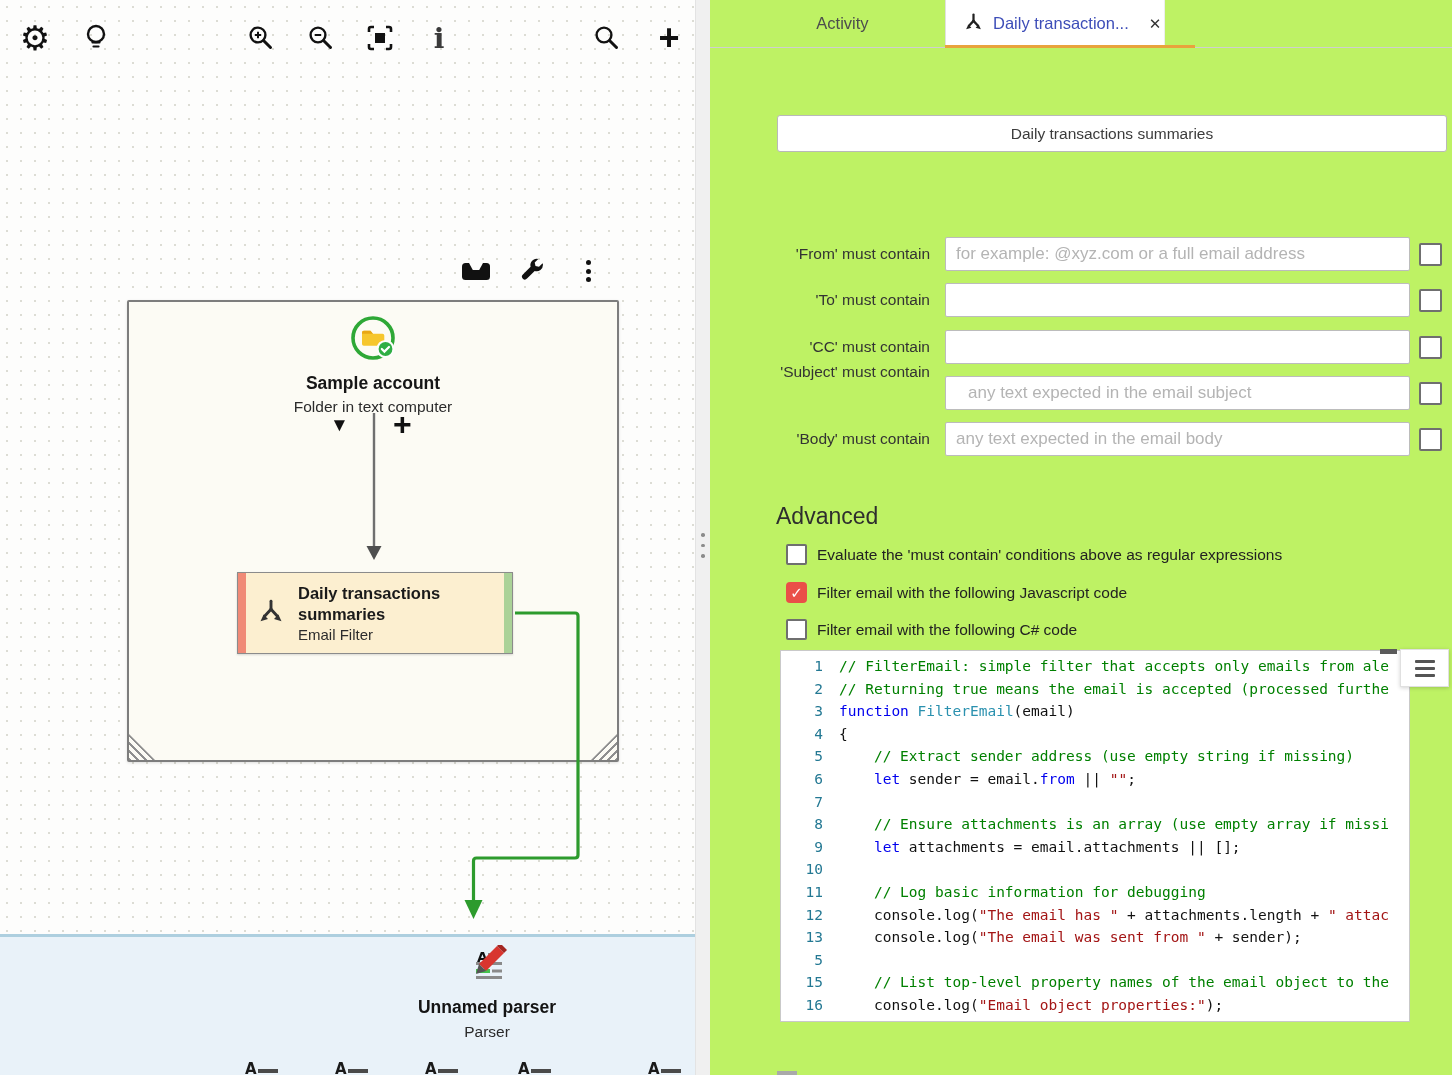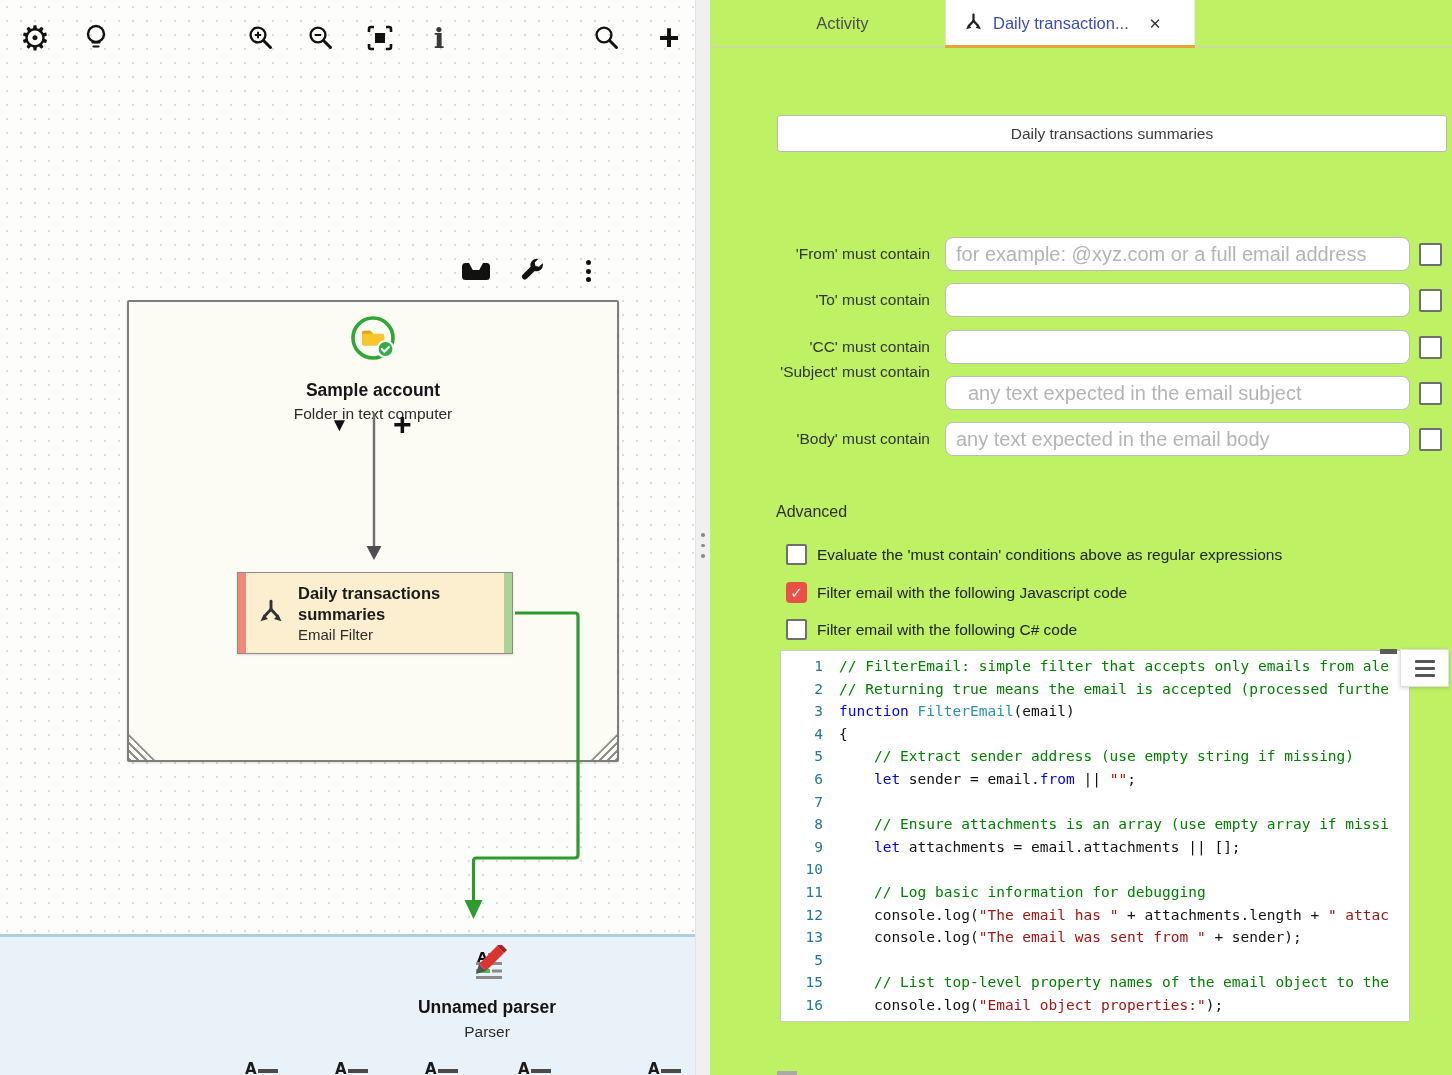--- a/index.html
+++ b/index.html
@@ -25,21 +25,21 @@
   .grip.bl { left:0; clip-path:polygon(0 0,0 100%,100% 100%); }
   .grip.br { right:0; clip-path:polygon(100% 0,100% 100%,0 100%);
     background:repeating-linear-gradient(-45deg,#8f8f8f 0 2px,transparent 2px 5.5px); }
 
   .node-tools { position:absolute; left:460px; top:255px; display:flex; gap:24px; align-items:center; }
   .node-tools .tool2 { width:32px; height:32px; display:flex; align-items:center; justify-content:center; cursor:pointer; }
   .kebab { display:flex; flex-direction:column; gap:3.5px; }
   .kebab i { width:5px; height:5px; background:#111; border-radius:50%; }
 
   #account { position:absolute; left:127px; top:312px; width:492px; text-align:center; }
-  #account .ttl { font-size:17.5px; font-weight:bold; color:#161616; margin-top:12px; }
+  #account .ttl { font-size:17.5px; font-weight:bold; color:#161616; margin-top:5px; }
   #account .sub { font-size:15.5px; color:#2b2b2b; margin-top:4px; }
   #account-controls { position:absolute; left:127px; top:410px; width:492px; }
   .collapse-arrow { position:absolute; left:203px; top:4px; font-size:19px; color:#111; cursor:pointer; }
   .add-node-btn { position:absolute; left:266px; top:-4px; font-size:32px; font-weight:600; color:#111; cursor:pointer; }
 
   #filter-node { position:absolute; left:237px; top:572px; width:276px; height:82px;
     background:#fcefd0; border:1.6px solid #8b8b8b; display:flex; align-items:center;
     box-shadow:0 1px 2px rgba(0,0,0,.15); cursor:pointer; }
   #filter-node .strip-l { position:absolute; left:0; top:0; bottom:0; width:8px; background:#f08a76; }
   #filter-node .strip-r { position:absolute; right:0; top:0; bottom:0; width:8px; background:#abd298; }
@@ -59,40 +59,40 @@
   #splitter { position:absolute; left:695px; top:0; width:15px; height:1075px;
     background:#f0f0f0; border-left:1px solid #e3e3e3; cursor:col-resize; }
   #splitter .dots { position:absolute; left:5px; top:533px; display:flex; flex-direction:column; gap:7px; }
   #splitter .dots i { width:3.5px; height:3.5px; background:#8b8b8b; border-radius:50%; }
 
   
   #panel { position:absolute; left:710px; top:0; width:742px; height:1075px; background:#bef264; }
   #tabbar { position:absolute; left:0; top:0; width:742px; height:48px; border-bottom:1px solid #cfcfcf; }
   #tab-activity { position:absolute; left:30px; top:0; width:205px; height:47px; display:flex;
     align-items:center; justify-content:center; font-size:16.5px; color:#4d4d4d; cursor:pointer; }
-  #tab-active { position:absolute; left:235px; top:0; width:250px; height:47px; background:#fff;
+  #tab-active { position:absolute; left:235px; top:0; width:220px; height:47px; background:#fff;
     border-left:1px solid #e0e0e0; border-right:1px solid #ededed; display:flex; align-items:center;
     cursor:pointer; }
   #tab-active .lbl { font-size:16.5px; color:#3d4db8; margin-left:9px; white-space:nowrap; }
   #tab-active .x { margin-left:20px; font-size:15px; color:#333; cursor:pointer; }
   #tab-underline { position:absolute; left:235px; top:45px; width:250px; height:3px; background:#e8a33d; }
 
   #name-input { position:absolute; left:67px; top:115px; width:670px; height:37px;
     border:1px solid #b9b9b9; border-radius:3px; text-align:center; font-size:15.5px;
     color:#3c3c3c; font-family:inherit; background:#fff; }
 
   .frow-label { position:absolute; width:220px; text-align:right; font-size:15.5px; color:#333; }
   .frow-input { position:absolute; left:235px; width:465px; height:34px; border:1px solid #bcbcbc;
-    border-radius:8px; font-size:20px; color:#333; padding:0 10px; font-family:inherit; }
+    border-radius:2px; font-size:17px; color:#333; padding:0 10px; font-family:inherit; }
   .frow-input::placeholder { color:#b4b4b4; }
   #name-input::placeholder { color:#b4b4b4; }
   .frow-check { position:absolute; left:709px; width:23px; height:23px; border:2px solid #6f6f6f;
     border-radius:2px; background:#fff; cursor:pointer; }
 
-  #advanced-heading { position:absolute; left:66px; top:503px; font-size:16px; color:#2e2e2e; }
+  #advanced-heading { position:absolute; left:66px; top:503px; font-size:23px; color:#2e2e2e; }
   .adv-check { position:absolute; left:76px; width:21px; height:21px; border:2px solid #6f6f6f;
     border-radius:2px; background:#fff; cursor:pointer; }
   .adv-check.checked { border:none; background:#ea4f48; border-radius:4px; color:#fff;
     display:flex; align-items:center; justify-content:center; font-size:15px; font-weight:bold; }
   .adv-label { position:absolute; left:107px; font-size:15.5px; color:#222; }
 
   #code-editor { position:absolute; left:70px; top:650px; width:630px; height:372px;
     border:1px solid #c9c9c9; background:#fff; overflow:hidden;
     font-family:"DejaVu Sans Mono","Liberation Mono",monospace; font-size:14.5px; cursor:text; }
   #code-lines { position:absolute; left:0; top:4px; width:626px; }

